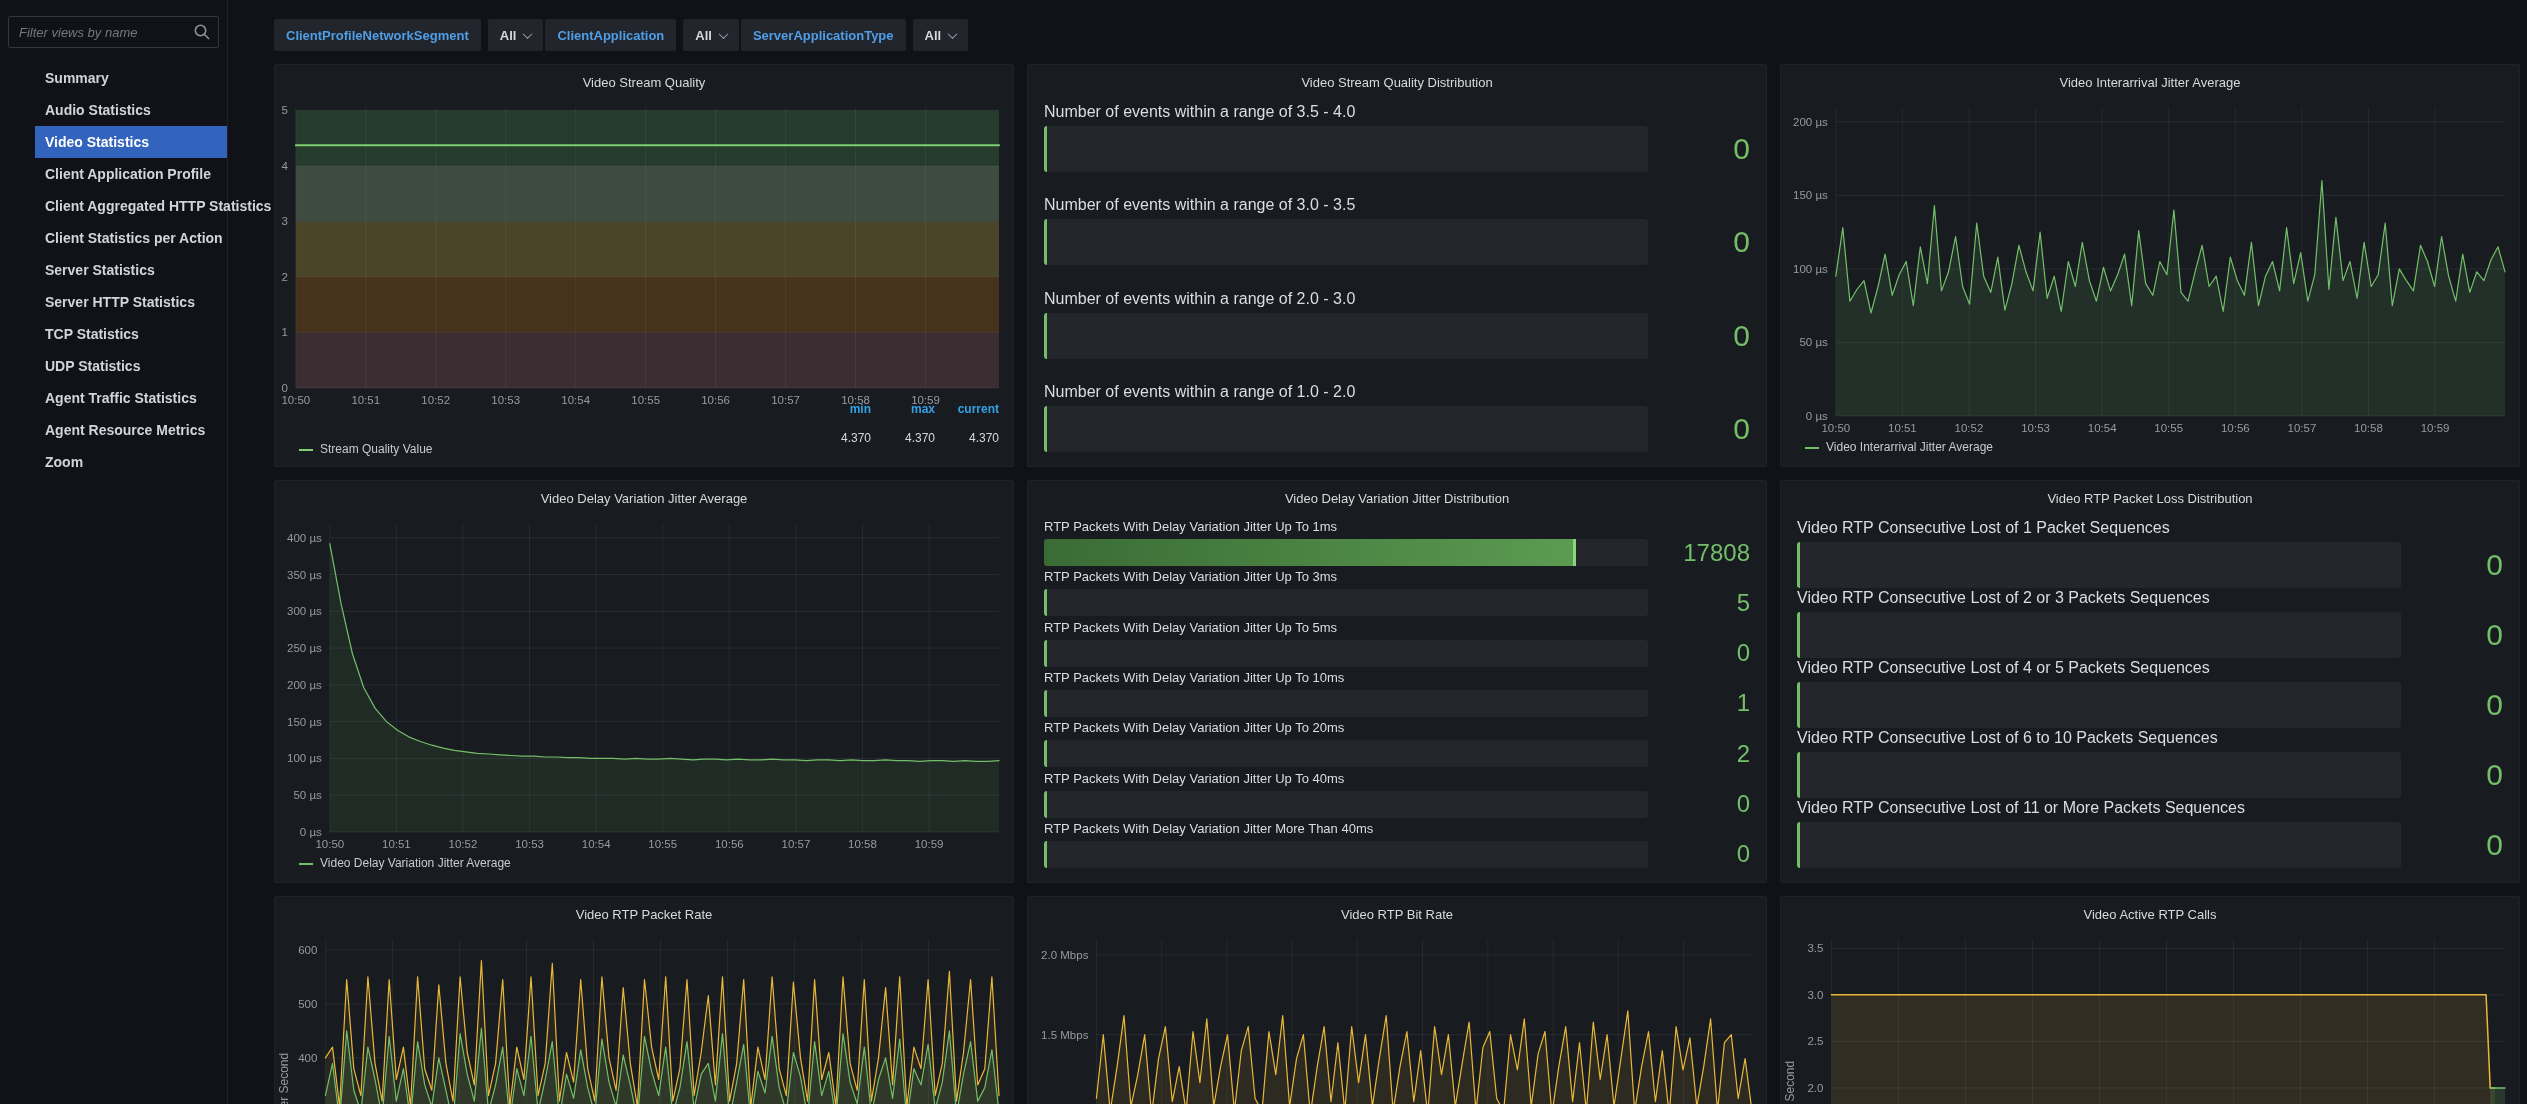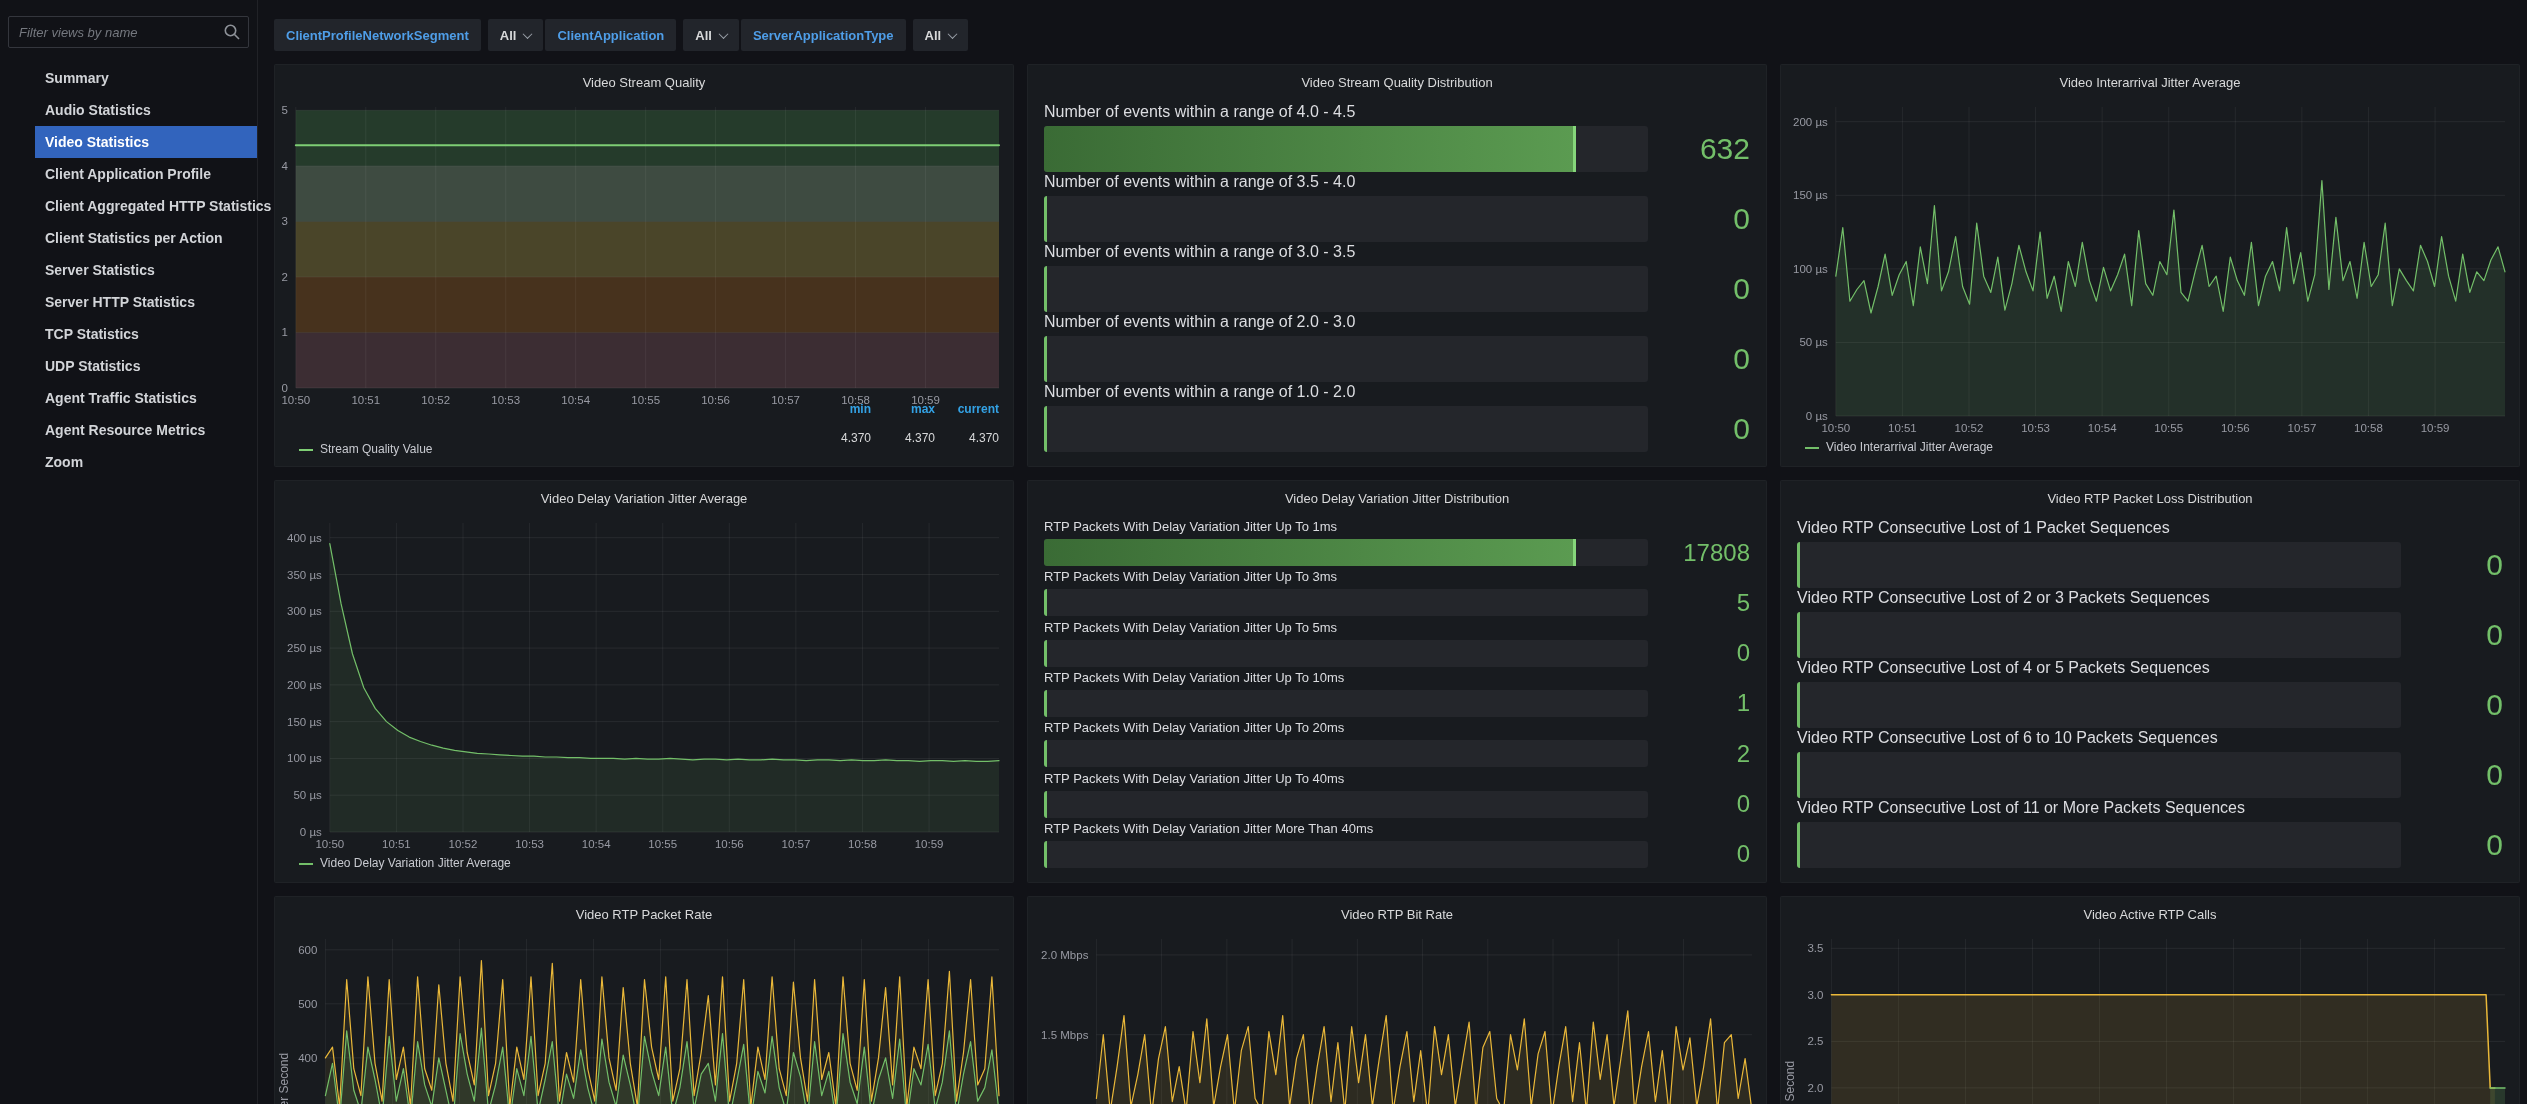--- a/index.html
+++ b/index.html
@@ -2,21 +2,21 @@
 <html><head>
 <meta charset="utf-8">
 <style>
   html,body{margin:0;padding:0;}
   body{
     width:2527px;height:1104px;overflow:hidden;position:relative;
     background:#111217;color:#d8d9da;
     font-family:"Liberation Sans", sans-serif;
   }
   
-  .sidebar{position:absolute;left:0;top:0;width:258px;height:100%;
+  .sidebar{position:absolute;left:0;top:0;width:228px;height:100%;
     background:#111217;border-right:1px solid rgba(255,255,255,0.07);box-sizing:border-box;}
   .search-wrap{margin:16px 8px 12px;position:relative;}
   .search-input{width:100%;box-sizing:border-box;height:32px;background:transparent;
     border:1px solid #34363d;border-radius:2px;color:#d8d9da;font-style:italic;
     font-size:13px;padding:0 32px 0 10px;font-family:inherit;outline:none;}
   .search-input::placeholder{color:#75787f;font-style:italic;}
   .search-icon{position:absolute;right:8px;top:7px;width:18px;height:18px;}
   .menu{margin-top:14px;margin-left:35px;}
   .menu-item{padding:8px 10px;font-size:14px;font-weight:600;color:#d2d4d8;cursor:pointer;white-space:nowrap;}
   .menu-item.selected{background:#3264bd;color:#ffffff;}
@@ -185,29 +185,20 @@
             <span class="lt-val">4.370</span>
           </div>
         </div>
       </div>
     </section>
     <section class="panel">
       <div class="panel-header">Video Stream Quality Distribution</div>
       <div class="panel-body">
         <div class="bg-body bg-lg">
           <div class="bg-row">
-            <div class="bg-label">Number of events within a range of 4.0 - 4.5</div>
-            <div class="bg-line">
-              <div class="bg-track">
-                <div class="bg-fill" style="width: 88%;"></div>
-              </div>
-              <div class="bg-value">632</div>
-            </div>
-          </div>
-          <div class="bg-row">
             <div class="bg-label">Number of events within a range of 3.5 - 4.0</div>
             <div class="bg-line">
               <div class="bg-track">
                 <div class="bg-zero"></div>
               </div>
               <div class="bg-value">0</div>
             </div>
           </div>
           <div class="bg-row">
             <div class="bg-label">Number of events within a range of 3.0 - 3.5</div>

